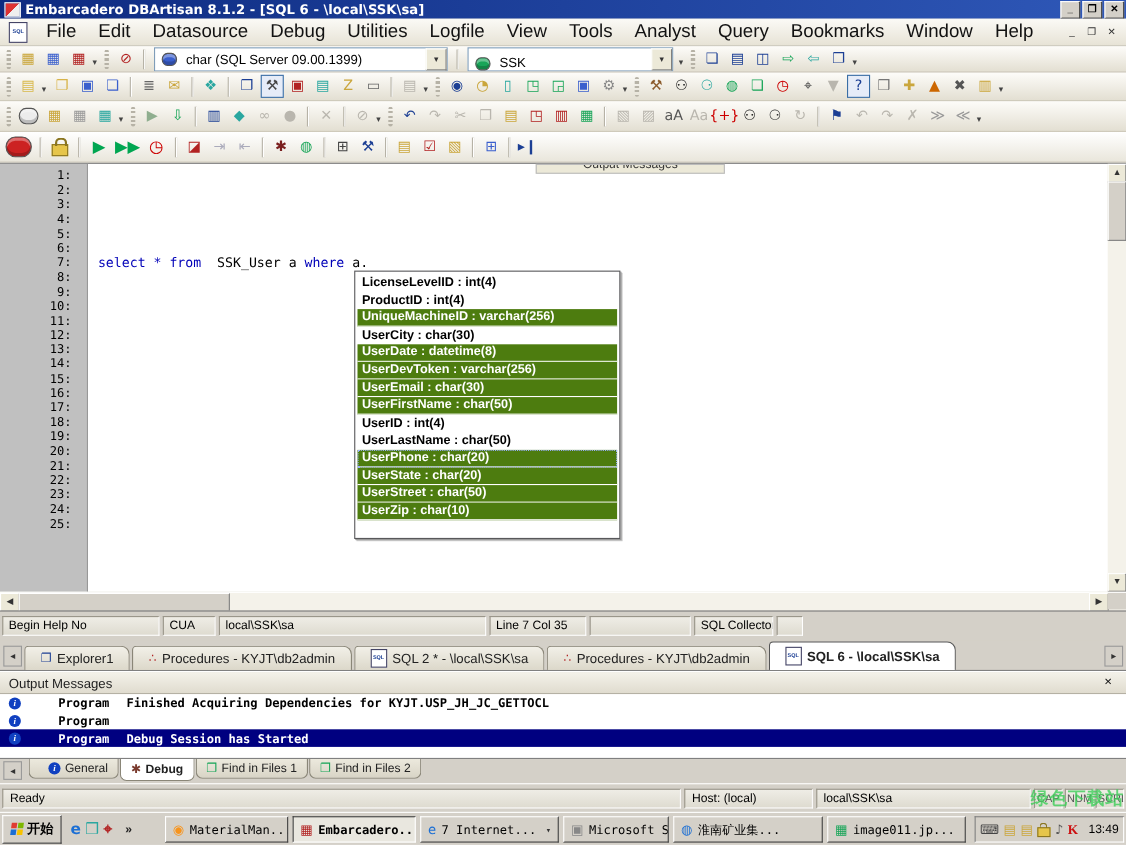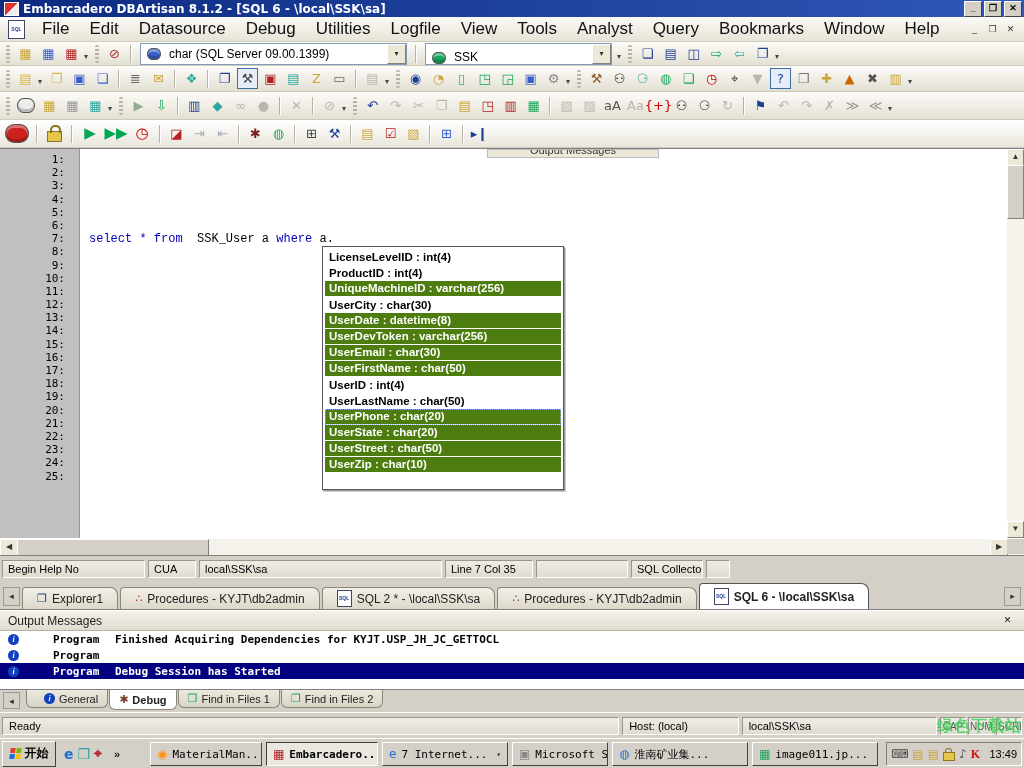--- a/index.html
+++ b/index.html
@@ -393,21 +393,21 @@
         <div class="gline">18:</div>
         <div class="gline">19:</div>
         <div class="gline">20:</div>
         <div class="gline">21:</div>
         <div class="gline">22:</div>
         <div class="gline">23:</div>
         <div class="gline">24:</div>
         <div class="gline">25:</div>
       </div>
     <div id="codelayer">
-        <div class="codeline" style="top: 79.2px; font-family: Liberation Mono, monospace;"><span class="tok-k">select * from  </span><span class="tok-p">SSK_User a </span><span class="tok-k">where</span><span class="tok-p"> a.</span></div>
+        <div class="codeline" style="top: 79.2px;"><span class="tok-k">select * from  </span><span class="tok-p">SSK_User a </span><span class="tok-k">where</span><span class="tok-p"> a.</span></div>
       </div>
     <ul id="autocomplete">
         <li class="acitem">LicenseLevelID : int(4)</li>
         <li class="acitem">ProductID : int(4)</li>
         <li class="acitem sel">UniqueMachineID : varchar(256)</li>
         <li class="acitem">UserCity : char(30)</li>
         <li class="acitem sel">UserDate : datetime(8)</li>
         <li class="acitem sel">UserDevToken : varchar(256)</li>
         <li class="acitem sel">UserEmail : char(30)</li>
         <li class="acitem sel">UserFirstName : char(50)</li>

